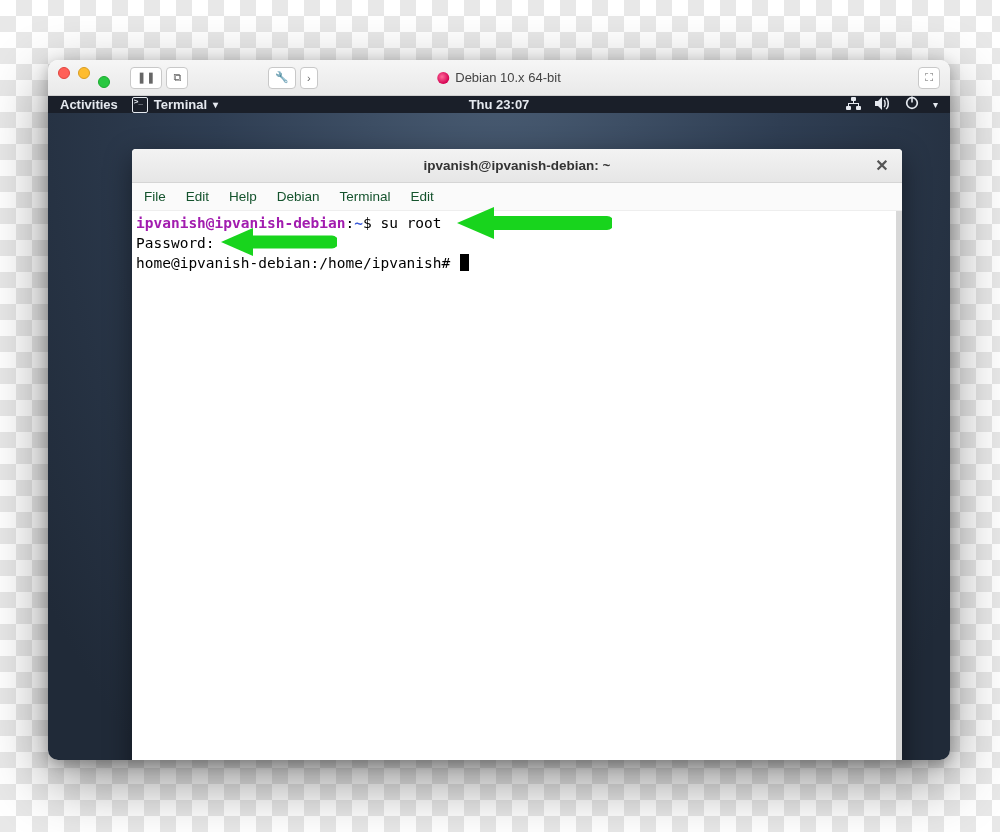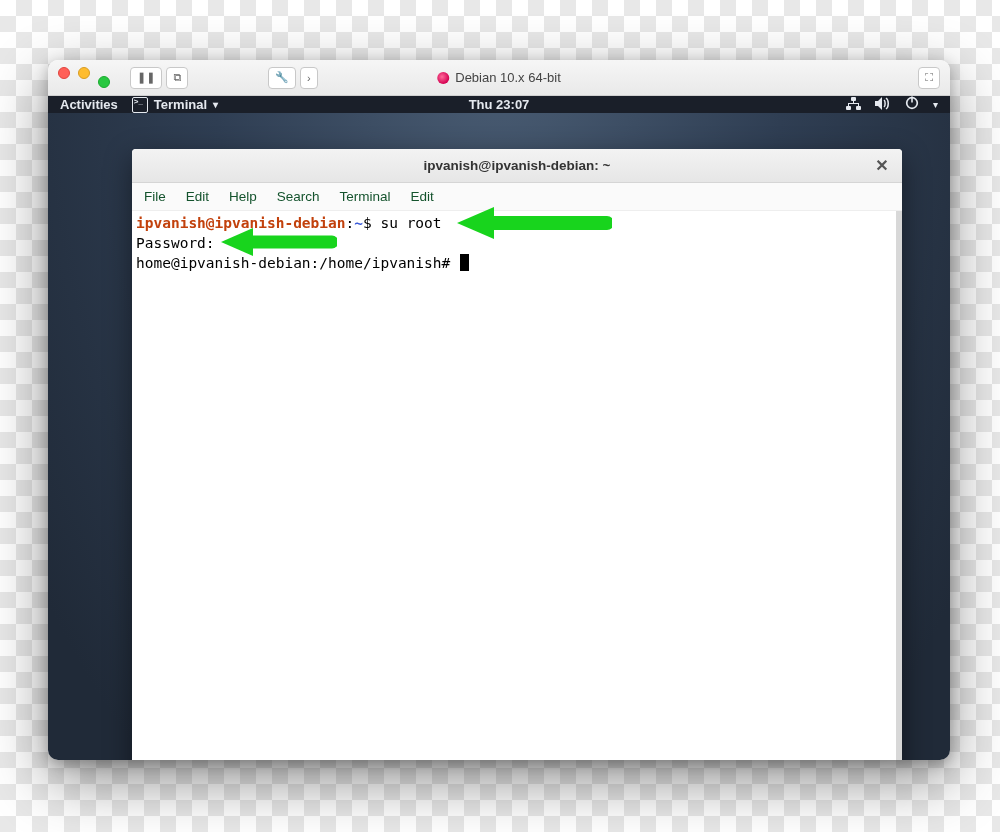--- a/index.html
+++ b/index.html
@@ -156,21 +156,21 @@
     border-right: 6px solid #d8d8d8;
   }
   .term-text {
     padding: 2px 4px;
     font-family: "DejaVu Sans Mono", Menlo, Consolas, monospace;
     font-size: 14.5px;
     line-height: 20px;
     color: #000;
     white-space: pre;
   }
-  .green { color: #c2410c; font-weight: bold; margin-top: 9px; }
+  .green { color: #a21caf; font-weight: bold; margin-top: 9px; }
   .blue  { color: #3a5bd8; font-weight: bold; }
   .cursor-block {
     display: inline-block;
     width: 9px;
     height: 17px;
     background: #000;
     vertical-align: text-bottom;
     margin-left: 1px;
   }
   .arrow-annot { position: absolute; pointer-events: none; }
@@ -265,21 +265,21 @@
         <div class="term-titlebar">
           <span>ipvanish@ipvanish-debian: ~</span>
           <span class="term-close">
             <span>✕</span>
           </span>
         </div>
         <div class="term-menubar">
           <span class="term-menuitem">File</span>
           <span class="term-menuitem">Edit</span>
           <span class="term-menuitem">Help</span>
-          <span class="term-menuitem">Search</span>
+          <span class="term-menuitem">Debian</span>
           <span class="term-menuitem">Terminal</span>
           <span class="term-menuitem">Edit</span>
         </div>
         <div class="term-body">
           <div class="term-text"><span class="green">ipvanish@ipvanish-debian</span><span>:</span><span class="blue">~</span><span>$ </span><span>su root</span>
 <span>Password:</span>
 <span>home@ipvanish-debian:/home/ipvanish# </span><span class="cursor-block"></span></div>
 
           <div class="arrow-annot" style="left:320px; top:-6px;">
             <svg width="160" height="36" viewBox="0 0 160 36">

